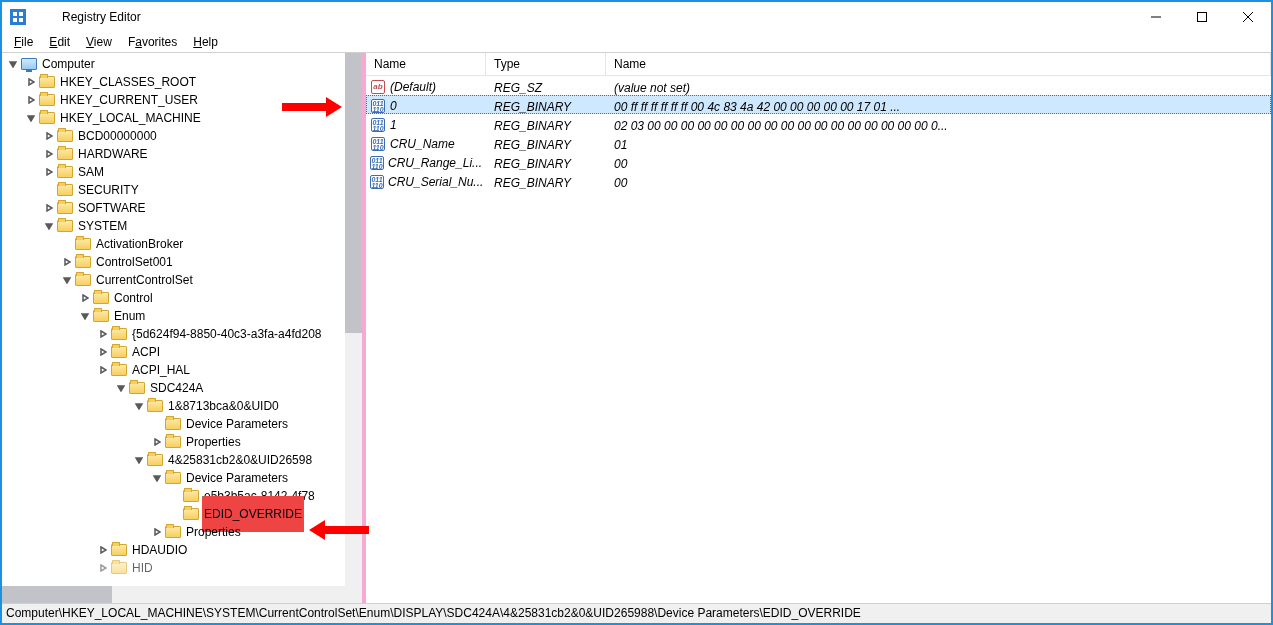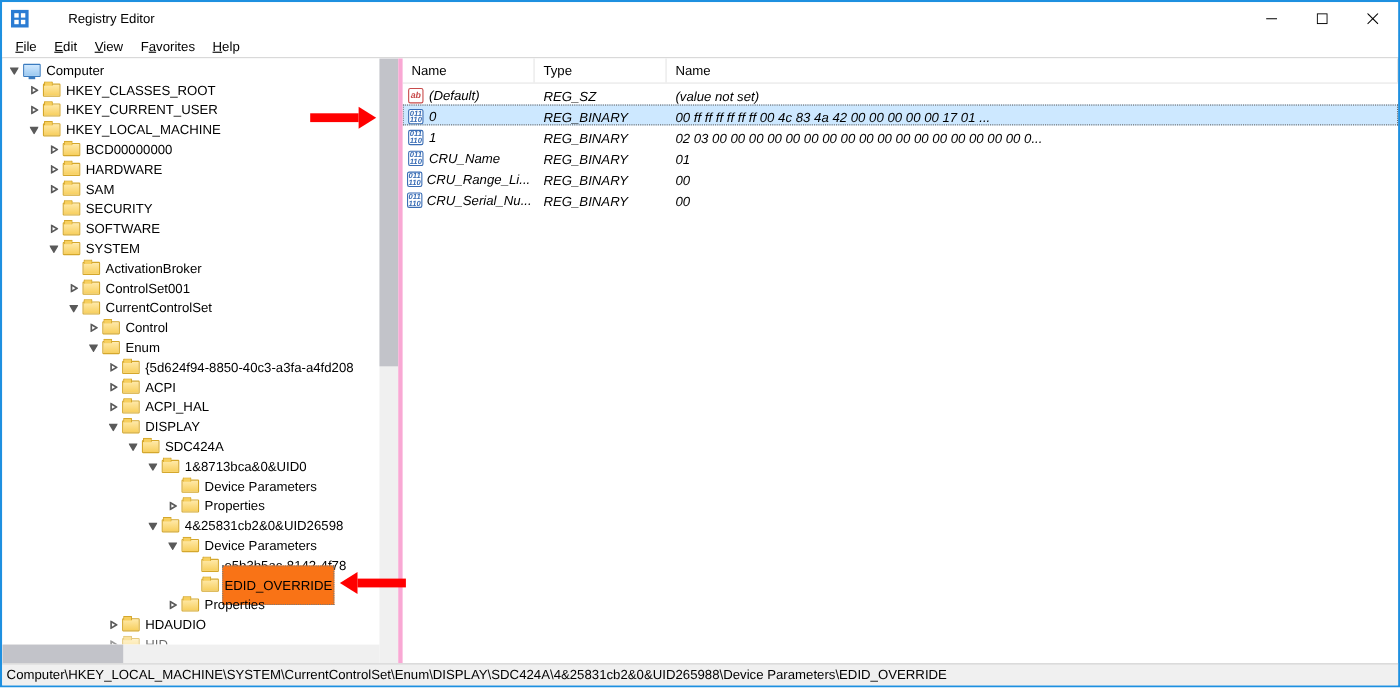--- a/index.html
+++ b/index.html
@@ -30,21 +30,21 @@
   .node { display: flex; align-items: center; height: 18px; padding-right: 4px; }
   .expander { width: 14px; height: 14px; display:flex; align-items:center; justify-content:center; color:#555; }
   .expander svg { width:8px; height:8px; fill:none; stroke:#5a5a5a; stroke-width:1.5; }
   .expander.open svg { fill:#5a5a5a; }
   .node-icon { width: 16px; height: 14px; margin: 0 3px 0 1px; display:inline-flex; align-items:center; justify-content:center; }
   .folder { width:16px; height:12px; background: linear-gradient(#ffe9a8,#f7cf5e); border:1px solid #d4a72c; border-radius:1px; position:relative; }
   .folder::before { content:""; position:absolute; top:-3px; left:0; width:6px; height:3px; background:#f7cf5e; border:1px solid #d4a72c; border-bottom:none; border-radius:1px 1px 0 0; }
   .computer-ico { width:16px; height:12px; border:1px solid #3a7bbf; background:linear-gradient(#cfe8ff,#9cc9f0); border-radius:1px; position:relative; }
   .computer-ico::after { content:""; position:absolute; left:4px; right:4px; bottom:-3px; height:2px; background:#3a7bbf; }
   .node-label { color:#000; padding: 1px 2px; }
-  .node-label.selected { background:#f97316; border:1px dotted #7a7a7a; padding:10px 1px; }
+  .node-label.selected { background:#ef4444; border:1px dotted #7a7a7a; padding:10px 1px; }
   .ind { display:inline-block; height:1px; }
   .list-panel { flex: 1; background:#fff; display:flex; flex-direction:column; }
   .list-header { display:flex; height:23px; border-bottom:1px solid #e5e5e5; }
   .col-h { padding:4px 8px; border-right:1px solid #e5e5e5; color:#000; }
   .col-name { width:120px; } .col-type { width:120px; } .col-data { flex:1; }
   .rows { flex:1; }
   .row { display:flex; height:19px; align-items:flex-end;font-style:italic; }
   .row.selected { background:#cde8ff; outline:1px dotted #666; outline-offset:-1px; }
   .cell { padding:0 8px; overflow:hidden; text-overflow:ellipsis; white-space:nowrap; }
   .cell.name { width:120px; display:flex; align-items:center; gap:4px; padding-left:4px; }
@@ -299,32 +299,20 @@
               <svg viewBox="0 0 8 8">
                 <path d="M2 1 L7 4 L2 7 Z"></path>
               </svg>
             </span>
             <span class="node-icon">
               <span class="folder"></span>
             </span>
             <span class="node-label">ACPI_HAL</span>
           </div>
         <div class="node">
-            <span class="ind" style="width:94px"></span>
-            <span class="expander open">
-              <svg viewBox="0 0 8 8">
-                <path d="M1 2 L7 2 L4 7 Z"></path>
-              </svg>
-            </span>
-            <span class="node-icon">
-              <span class="folder"></span>
-            </span>
-            <span class="node-label">DISPLAY</span>
-          </div>
-        <div class="node">
             <span class="ind" style="width:112px"></span>
             <span class="expander open">
               <svg viewBox="0 0 8 8">
                 <path d="M1 2 L7 2 L4 7 Z"></path>
               </svg>
             </span>
             <span class="node-icon">
               <span class="folder"></span>
             </span>
             <span class="node-label">SDC424A</span>

